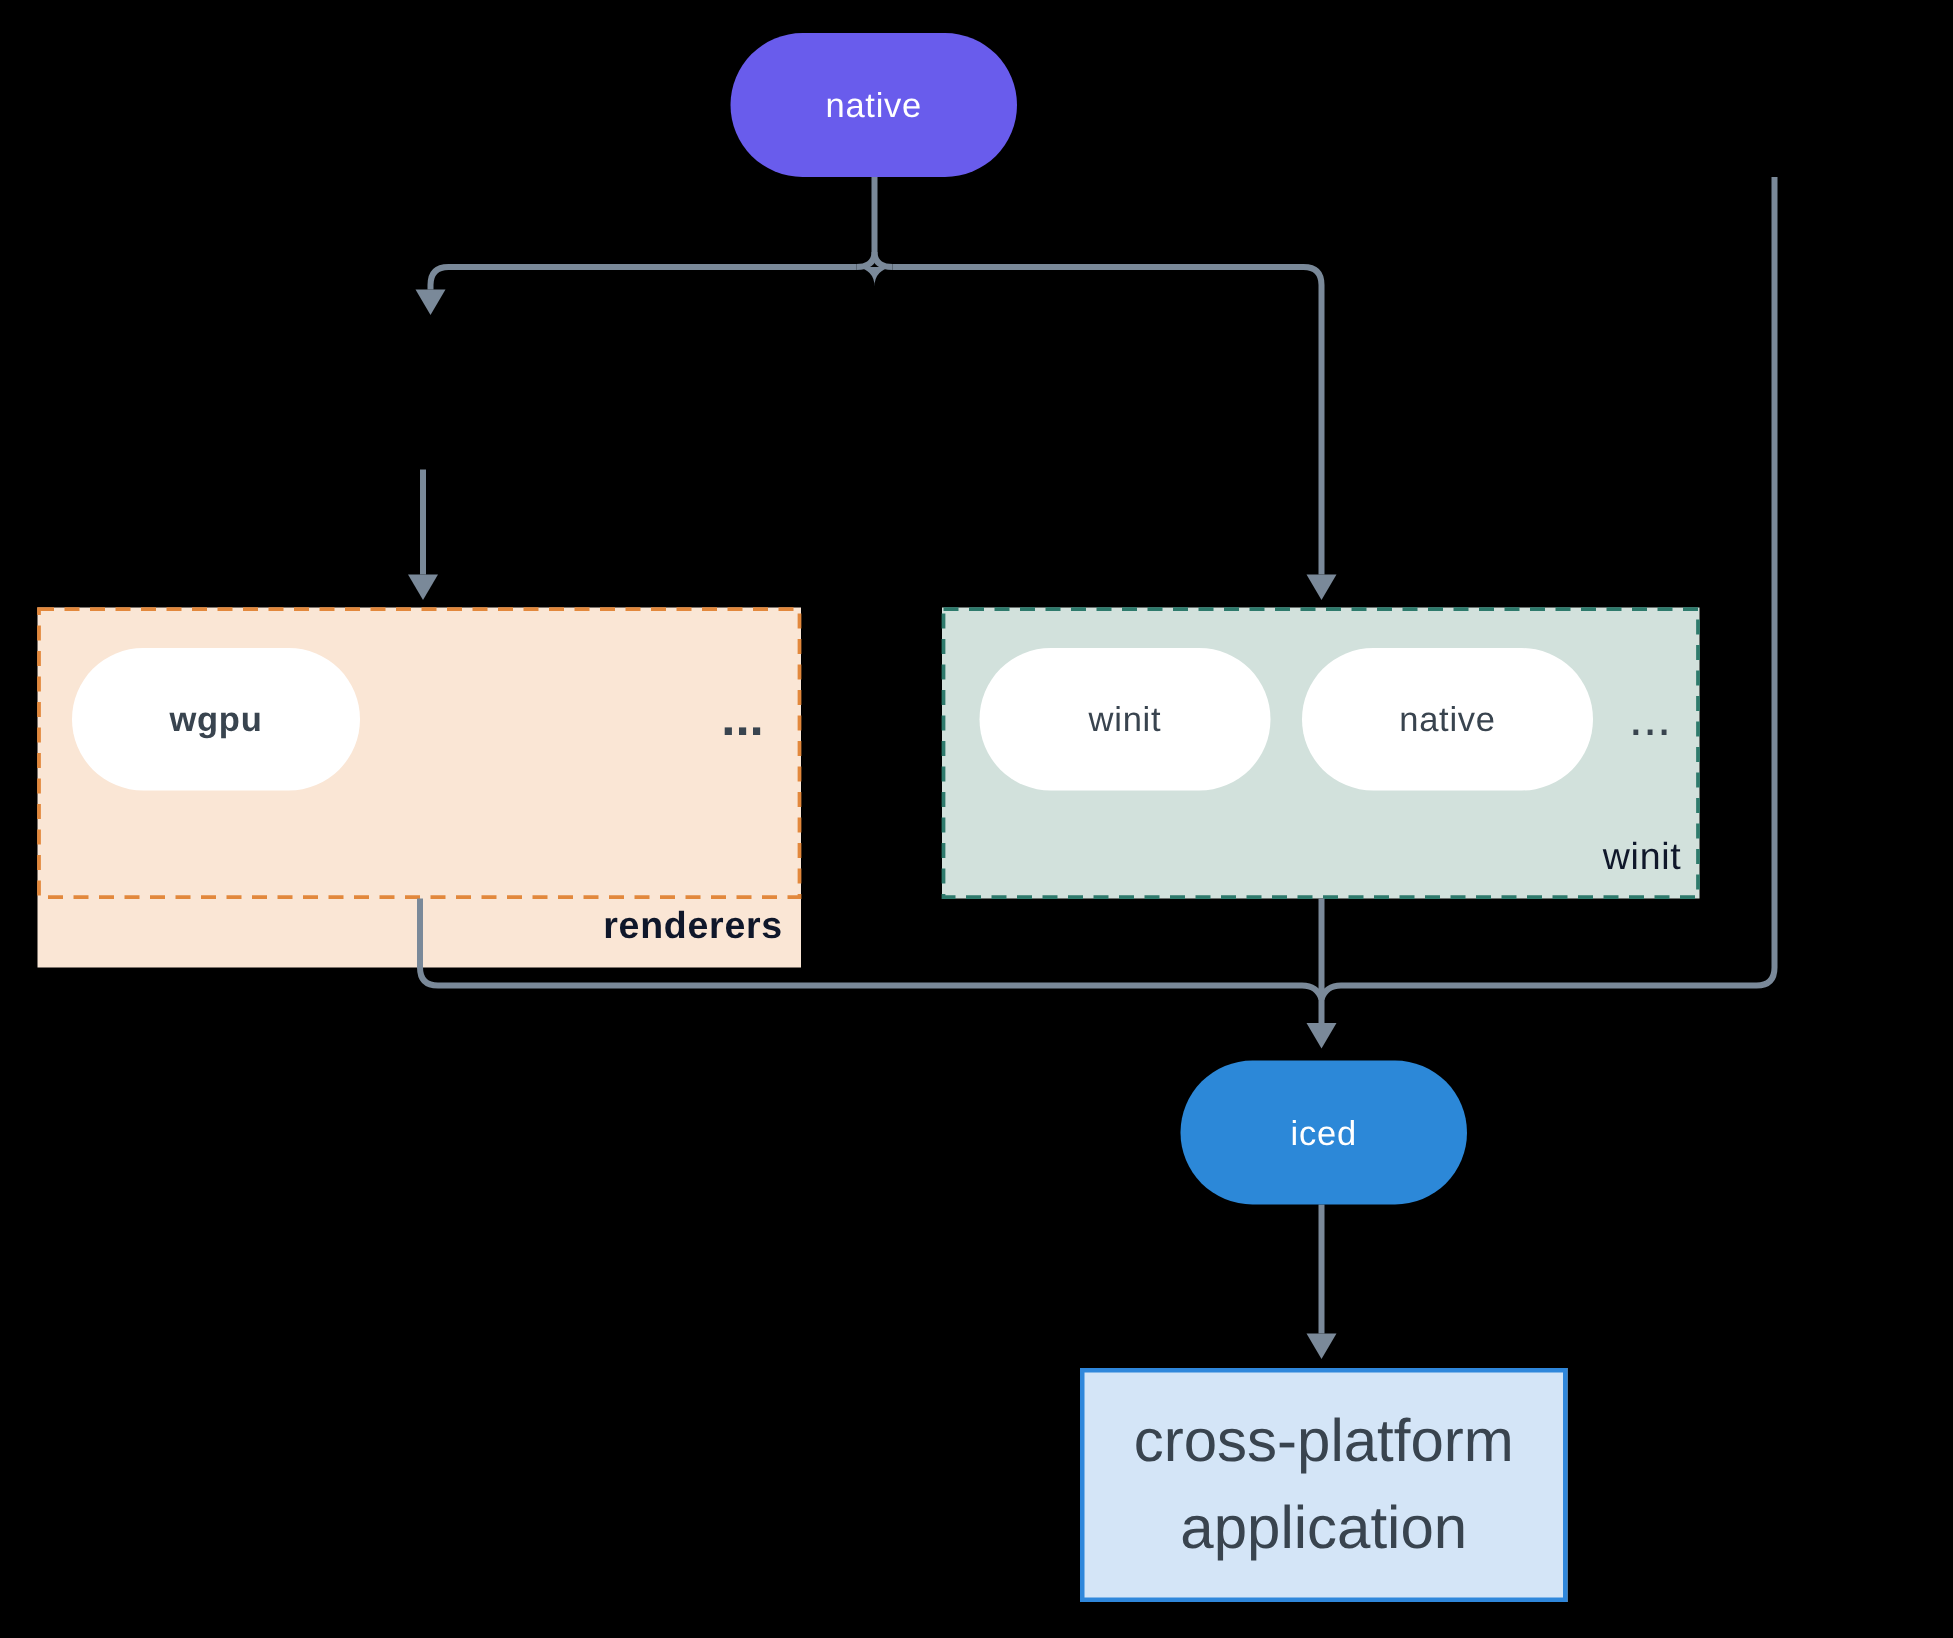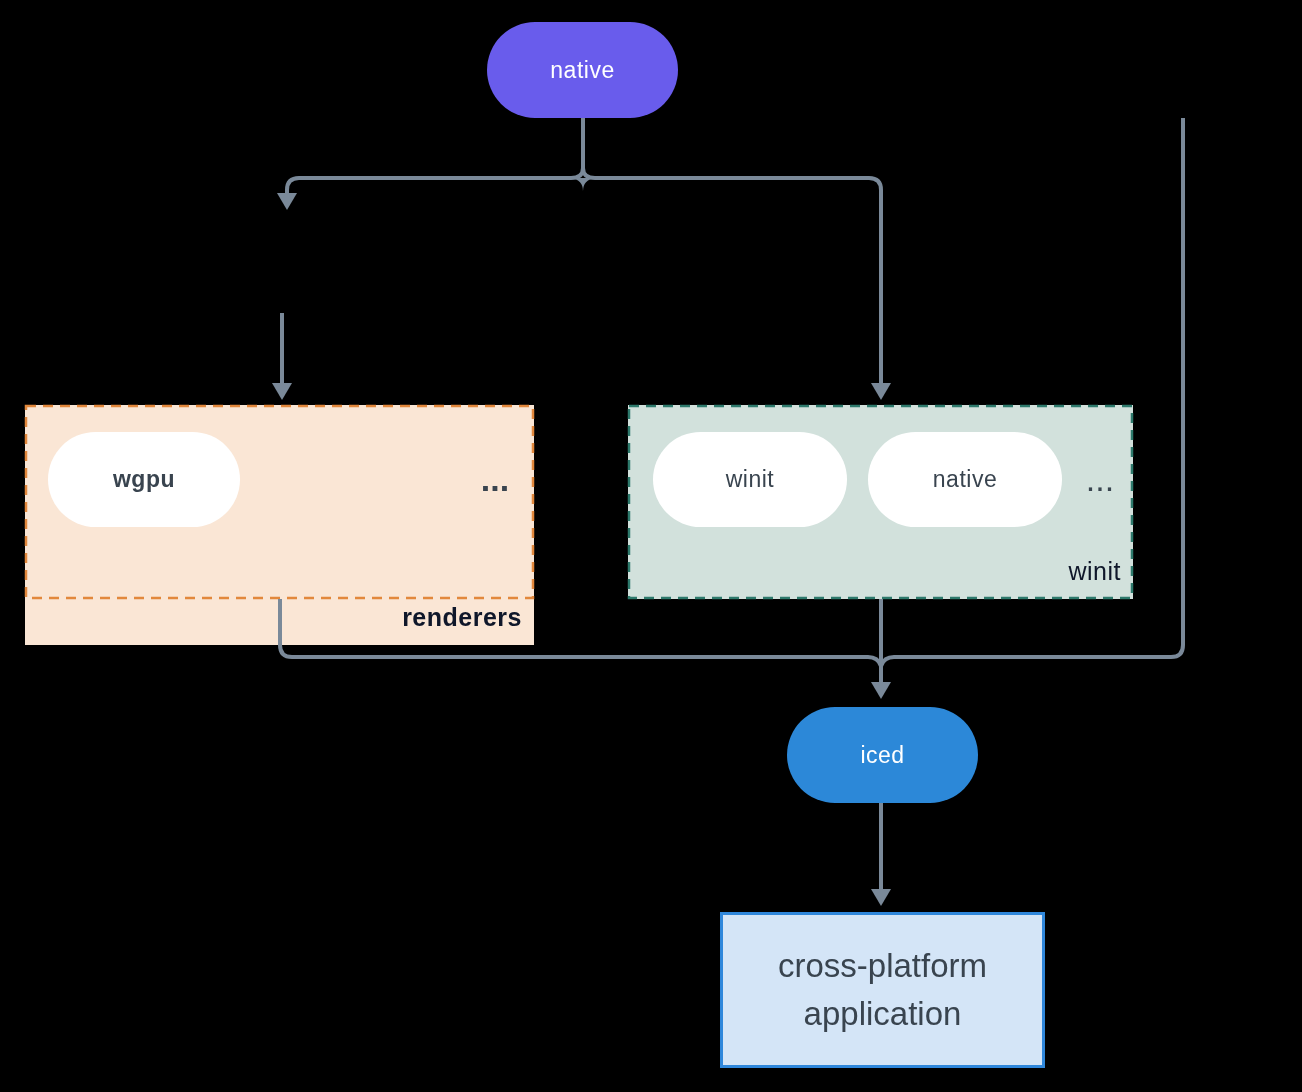--- a/index.html
+++ b/index.html
@@ -88,21 +88,21 @@
     border: 3px solid #2F87DB;
     box-sizing: border-box;
     display: flex;
     align-items: center;
     justify-content: center;
     z-index: 10;
   }
   #node-app .app-label {
     width: 280px;
     text-align: center;
-    font-size: 33px;
+    font-size: 40px;
     line-height: 1.45;
     color: #39444F;
   }
 
   #edges {
     position: absolute;
     left: 0; top: 0;
     width: 1302px;
     height: 1092px;
     z-index: 5;

